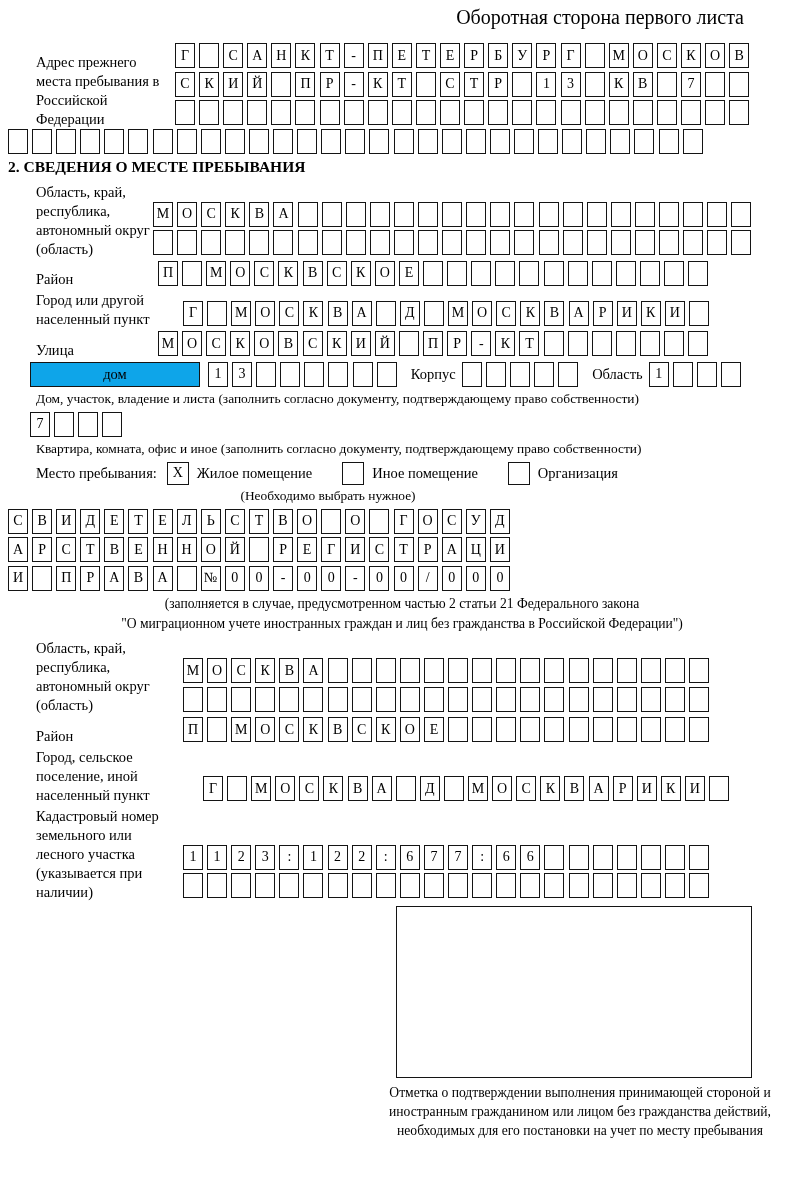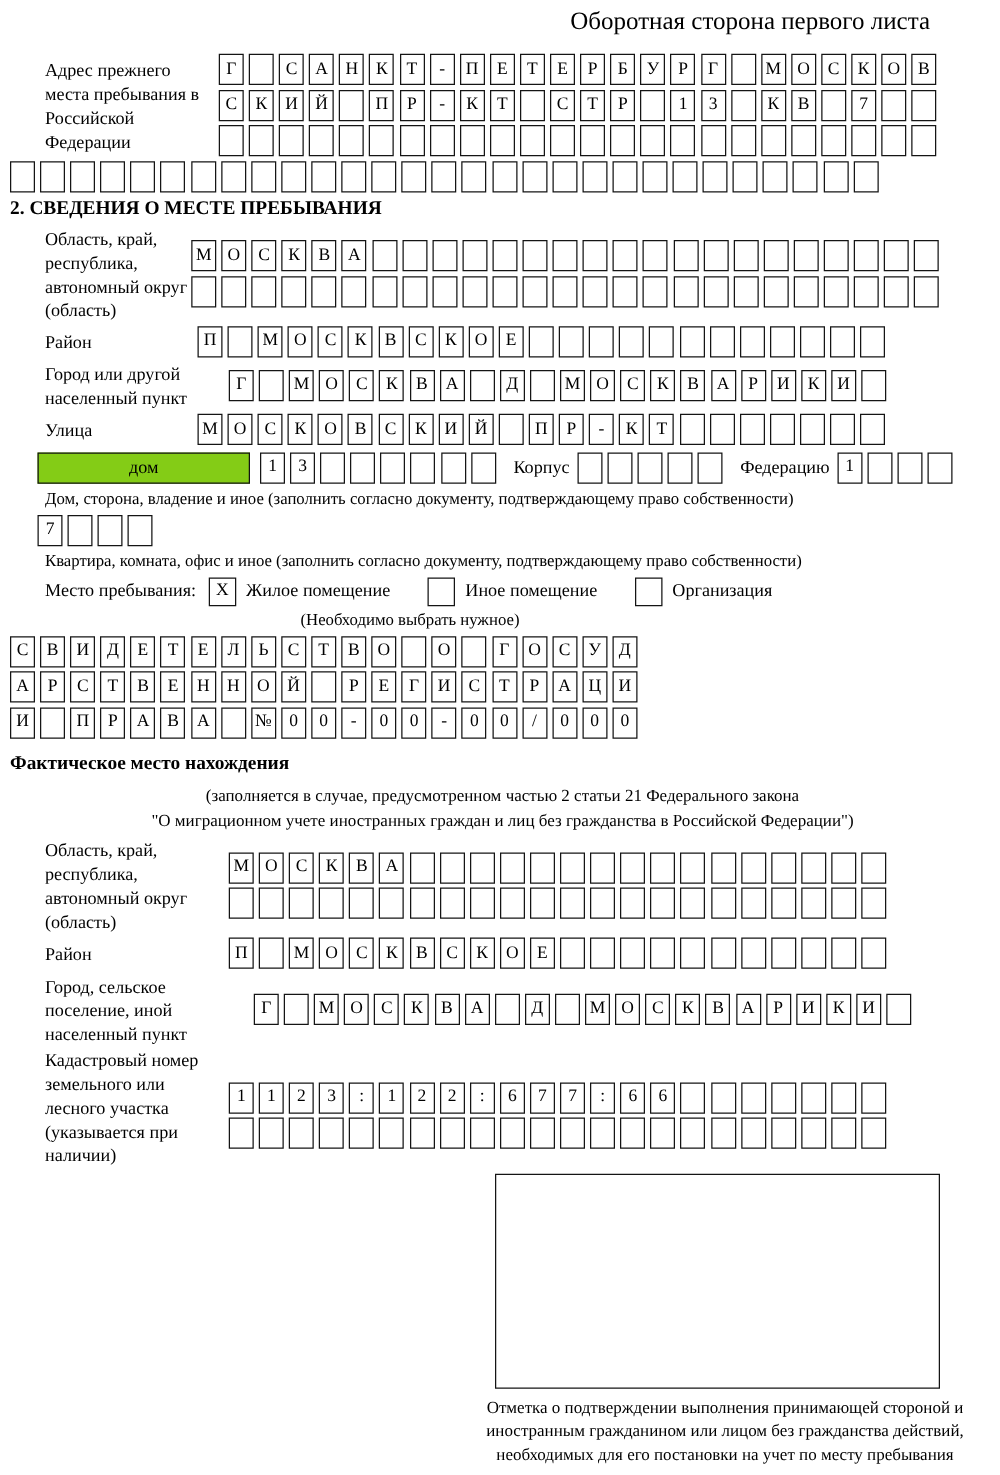--- a/index.html
+++ b/index.html
@@ -2,39 +2,39 @@
 <html><head>
 <meta charset="utf-8">
 <style>
   html,body{margin:0;padding:0;}
   body{
     width:800px;height:1180px;overflow:hidden;background:#fff;color:#000;
     font-family:"Liberation Serif","DejaVu Serif",serif;font-size:14.5px;
     padding:6px 4px 0 8px;box-sizing:border-box;
   }
   .hdr{text-align:right;padding-right:52px;font-size:20px;margin-bottom:14px;}
-  .row{display:flex;align-items:center;}
+  .row{display:flex;align-items:flex-end;}
   .lbl{line-height:19px;padding-left:28px;box-sizing:border-box;flex:none;}
   .w167{width:167px;}
   .w150{width:150px;}
   .w145{width:145px;}
   .w175{width:175px;}
   .w195{width:195px;}
   .w255{width:255px;}
   .cells{display:flex;margin-bottom:3.5px;}
   .cell{
     flex:none;width:18px;height:23px;border:1.6px solid #141414;margin-right:4.1px;
     display:inline-flex;align-items:center;justify-content:center;
     font-size:14px;background:#fff;
   }
   .note{font-size:13.4px;text-align:center;line-height:18px;margin:1px 0 4px 0;}
   .title{font-weight:bold;font-size:15.5px;margin:4px 0 7px 0;}
   .bigbox{
     flex:none;border:1.6px solid #141414;height:23px;display:flex;align-items:center;
-    justify-content:center;background:#84cc16;font-family:Liberation Serif, serif;
+    justify-content:center;background:#0ea5e9;font-family:Liberation Serif, serif;
   }
   .house-row{align-items:center;margin:2px 0 3px 22px;}
   .house-row .inline-lbl{margin:0 6px 0 10px;flex:none;}
   .apt-row{align-items:center;margin:2px 0 3px 22px;}
   .stay-row{display:flex;align-items:center;margin:4px 0 2px 28px;}
   .cb{
     flex:none;width:20px;height:21px;border:1.6px solid #141414;display:inline-flex;
     align-items:center;justify-content:center;font-size:14px;
   }
   .stay-row .opt-lbl{margin:0 8px;}
@@ -334,29 +334,29 @@
         <span class="cell"></span>
       </div>
     <span class="inline-lbl">Корпус</span>
     <div class="cells" style="margin-bottom:0;">
         <span class="cell"></span>
         <span class="cell"></span>
         <span class="cell"></span>
         <span class="cell"></span>
         <span class="cell"></span>
       </div>
-    <span class="inline-lbl">Федерацию</span>
+    <span class="inline-lbl">Область</span>
     <div class="cells" style="margin-bottom:0;">
         <span class="cell">1</span>
         <span class="cell"></span>
         <span class="cell"></span>
         <span class="cell"></span>
       </div>
   </div>
-  <div class="note" style="text-align:left;padding-left:28px;">Дом, сторона, владение и иное (заполнить согласно документу, подтверждающему право собственности)</div>
+  <div class="note" style="text-align:left;padding-left:28px;">Дом, участок, владение и листа (заполнить согласно документу, подтверждающему право собственности)</div>
 
   <div class="row apt-row">
     <div class="cells" style="margin-bottom:0;">
         <span class="cell">7</span>
         <span class="cell"></span>
         <span class="cell"></span>
         <span class="cell"></span>
       </div>
   </div>
   <div class="note" style="text-align:left;padding-left:28px;">Квартира, комната, офис и иное (заполнить согласно документу, подтверждающему право собственности)</div>
@@ -441,21 +441,20 @@
           <span class="cell">/</span>
           <span class="cell">0</span>
           <span class="cell">0</span>
           <span class="cell">0</span>
         </div>
     </div>
   </div>
 </section>
 
 <section class="part2">
-  <div class="title" style="margin-top:8px;">Фактическое место нахождения</div>
   <div class="sub">(заполняется в случае, предусмотренном частью 2 статьи 21 Федерального закона</div>
   <div class="sub" style="margin-bottom:5px;">"О миграционном учете иностранных граждан и лиц без гражданства в Российской Федерации")</div>
 
   <div class="row">
     <div class="lbl w175">Область, край, республика, автономный округ (область)</div>
     <div>
       <div class="cells">
           <span class="cell">М</span>
           <span class="cell">О</span>
           <span class="cell">С</span>

